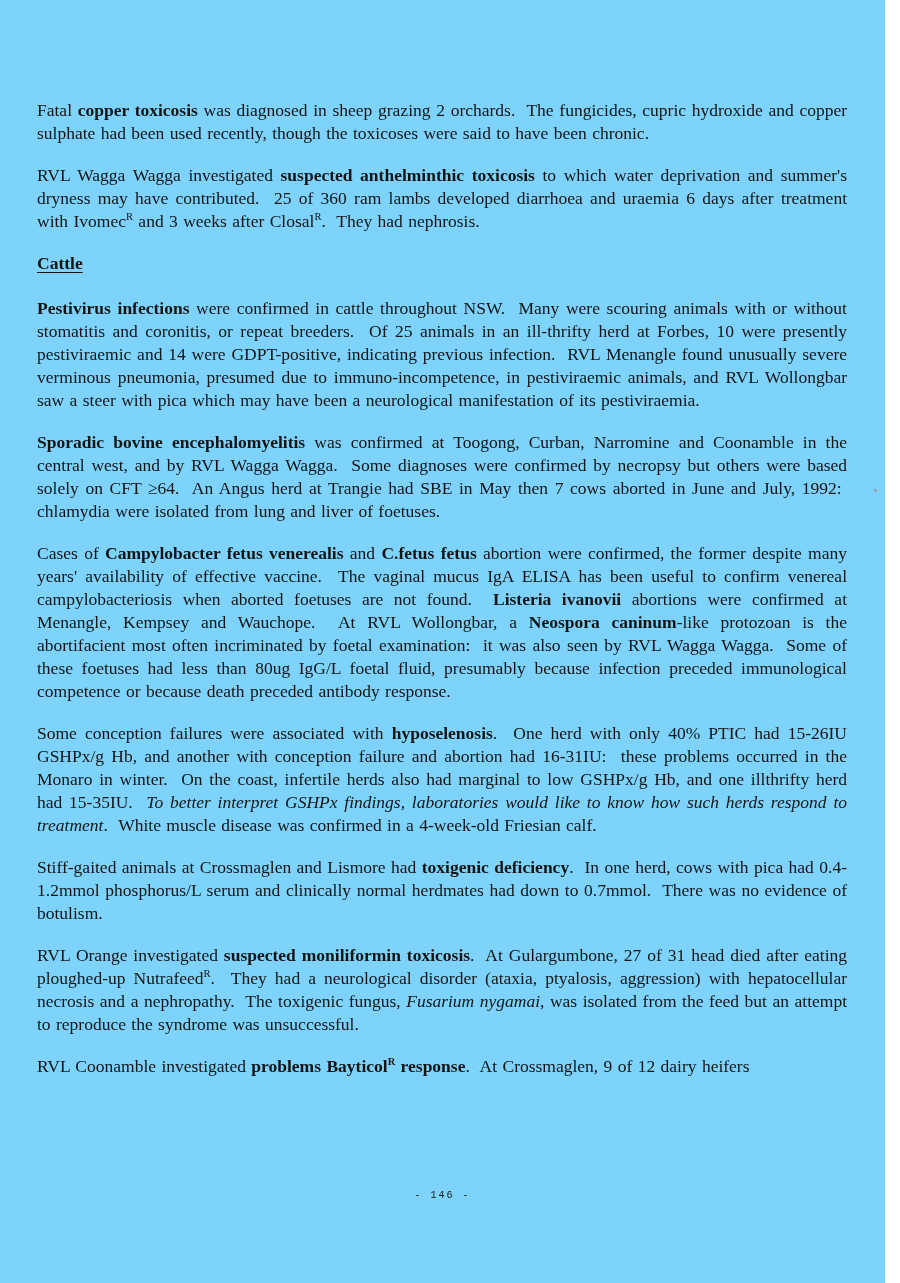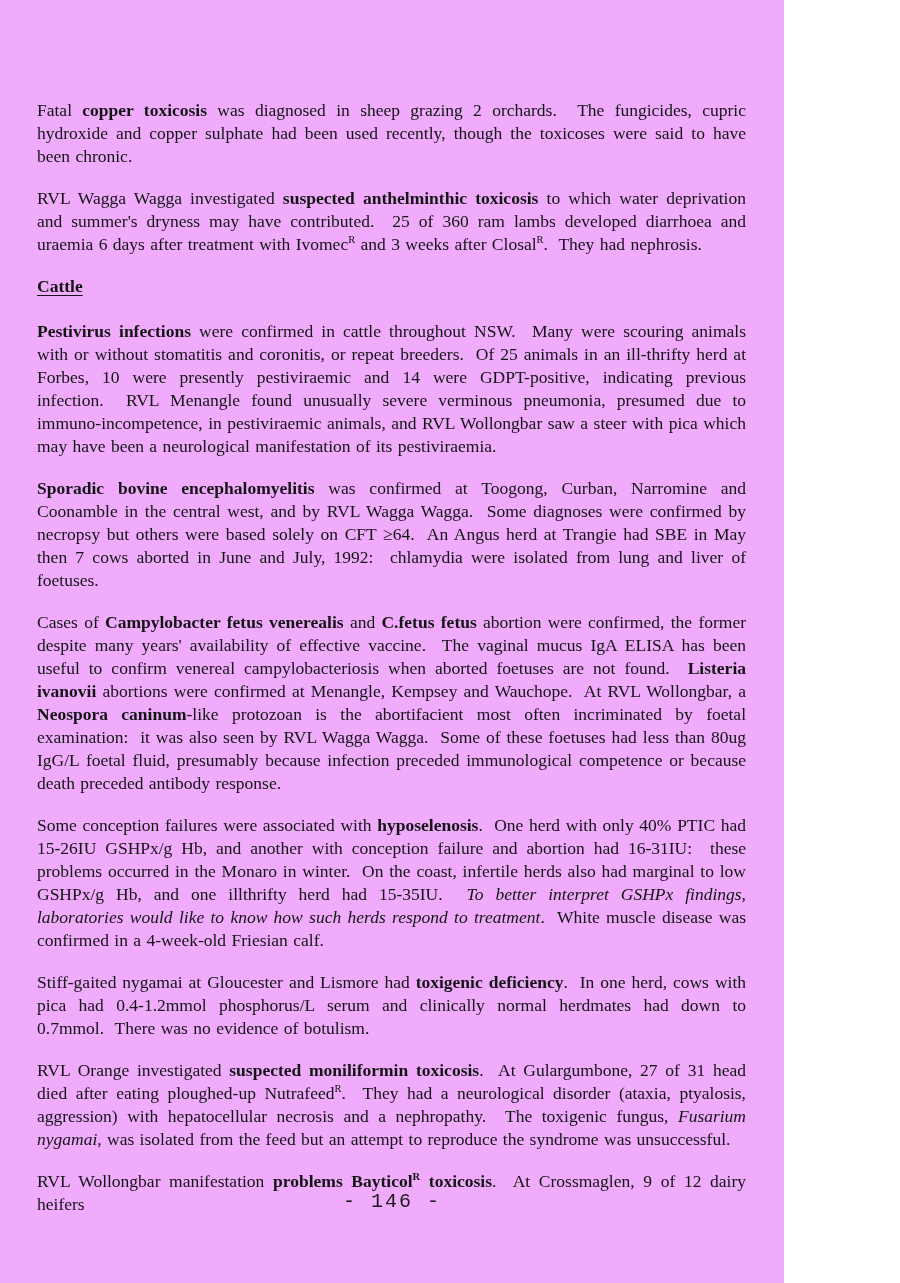--- a/index.html
+++ b/index.html
@@ -2,23 +2,23 @@
 <html><head>
 <meta charset="utf-8">
 <style>
   html, body {
     margin: 0;
     padding: 0;
     background: #ffffff;
   }
   .page {
     position: relative;
-    width: 784px;
+    width: 885px;
     height: 1283px;
-    background: #f0abfc;
+    background: #7dd3fc;
     color: #141414;
     font-family: "Liberation Serif", serif;
     overflow: hidden;
     box-sizing: border-box;
     padding: 99px 38px 0 37px;
   }
   .content p, .content h2 {
     font-size: 17.5px;
     line-height: 23px;
     margin: 0 0 19px 0;
@@ -42,21 +42,21 @@
     line-height: 0;
     letter-spacing: 0;
   }
   .page-number {
     position: absolute;
     left: 0;
     right: 0;
     top: 1190px;
     text-align: center;
     font-family: "Liberation Mono", monospace;
-    font-size: 20px;
+    font-size: 10px;
     letter-spacing: 2px;
     color: #1a1a1a;
   }
   .scan-speck {
     position: absolute;
     left: 874px;
     top: 489px;
     width: 3px;
     height: 3px;
     border-radius: 50%;
@@ -68,19 +68,19 @@
 
 <div class="page">
   <div class="content">
     <p><span>Fatal </span><span class="b">copper toxicosis</span><span> was diagnosed in sheep grazing 2 orchards.&nbsp; The fungicides, cupric hydroxide and copper sulphate had been used recently, though the toxicoses were said to have been chronic.</span></p>
     <p><span>RVL Wagga Wagga investigated </span><span class="b">suspected anthelminthic toxicosis</span><span> to which water deprivation and summer's dryness may have contributed.&nbsp; 25 of 360 ram lambs developed diarrhoea and uraemia 6 days after treatment with Ivomec</span><span class="sup">R</span><span> and 3 weeks after Closal</span><span class="sup">R</span><span>.&nbsp; They had nephrosis.</span></p>
     <h2>Cattle</h2>
     <p><span class="b">Pestivirus infections</span><span> were confirmed in cattle throughout NSW.&nbsp; Many were scouring animals with or without stomatitis and coronitis, or repeat breeders.&nbsp; Of 25 animals in an ill-thrifty herd at Forbes, 10 were presently pestiviraemic and 14 were GDPT-positive, indicating previous infection.&nbsp; RVL Menangle found unusually severe verminous pneumonia, presumed due to immuno-incompetence, in pestiviraemic animals, and RVL Wollongbar saw a steer with pica which may have been a neurological manifestation of its pestiviraemia.</span></p>
     <p><span class="b">Sporadic bovine encephalomyelitis</span><span> was confirmed at Toogong, Curban, Narromine and Coonamble in the central west, and by RVL Wagga Wagga.&nbsp; Some diagnoses were confirmed by necropsy but others were based solely on CFT ≥64.&nbsp; An Angus herd at Trangie had SBE in May then 7 cows aborted in June and July, 1992:&nbsp; chlamydia were isolated from lung and liver of foetuses.</span></p>
     <p><span>Cases of </span><span class="bi">Campylobacter fetus venerealis</span><span> and </span><span class="bi">C.fetus fetus</span><span> abortion were confirmed, the former despite many years' availability of effective vaccine.&nbsp; The vaginal mucus IgA ELISA has been useful to confirm venereal campylobacteriosis when aborted foetuses are not found.&nbsp; </span><span class="bi">Listeria ivanovii</span><span> abortions were confirmed at Menangle, Kempsey and Wauchope.&nbsp; At RVL Wollongbar, a </span><span class="bi">Neospora caninum</span><span>-like protozoan is the abortifacient most often incriminated by foetal examination:&nbsp; it was also seen by RVL Wagga Wagga.&nbsp; Some of these foetuses had less than 80ug IgG/L foetal fluid, presumably because infection preceded immunological competence or because death preceded antibody response.</span></p>
     <p><span>Some conception failures were associated with </span><span class="b">hyposelenosis</span><span>.&nbsp; One herd with only 40% PTIC had 15-26IU GSHPx/g Hb, and another with conception failure and abortion had 16-31IU:&nbsp; these problems occurred in the Monaro in winter.&nbsp; On the coast, infertile herds also had marginal to low GSHPx/g Hb, and one illthrifty herd had 15-35IU.&nbsp; </span><span class="i">To better interpret GSHPx findings, laboratories would like to know how such herds respond to treatment</span><span>.&nbsp; White muscle disease was confirmed in a 4-week-old Friesian calf.</span></p>
-    <p><span>Stiff-gaited nygamai at Gloucester and Lismore had </span><span class="b">toxigenic deficiency</span><span>.&nbsp; In one herd, cows with pica had 0.4-1.2mmol phosphorus/L serum and clinically normal herdmates had down to 0.7mmol.&nbsp; There was no evidence of botulism.</span></p>
+    <p><span>Stiff-gaited animals at Crossmaglen and Lismore had </span><span class="b">toxigenic deficiency</span><span>.&nbsp; In one herd, cows with pica had 0.4-1.2mmol phosphorus/L serum and clinically normal herdmates had down to 0.7mmol.&nbsp; There was no evidence of botulism.</span></p>
     <p><span>RVL Orange investigated </span><span class="b">suspected moniliformin toxicosis</span><span>.&nbsp; At Gulargumbone, 27 of 31 head died after eating ploughed-up Nutrafeed</span><span class="sup">R</span><span>.&nbsp; They had a neurological disorder (ataxia, ptyalosis, aggression) with hepatocellular necrosis and a nephropathy.&nbsp; The toxigenic fungus, </span><span class="i">Fusarium nygamai</span><span>, was isolated from the feed but an attempt to reproduce the syndrome was unsuccessful.</span></p>
-    <p><span>RVL Wollongbar manifestation </span><span class="b">problems Bayticol</span><span class="sup b">R</span><span class="b"> toxicosis</span><span>.&nbsp; At Crossmaglen, 9 of 12 dairy heifers</span></p>
+    <p><span>RVL Coonamble investigated </span><span class="b">problems Bayticol</span><span class="sup b">R</span><span class="b"> response</span><span>.&nbsp; At Crossmaglen, 9 of 12 dairy heifers</span></p>
   </div>
   <div class="scan-speck"></div>
   <div class="page-number">- 146 -</div>
 </div>
 
 </body></html>

